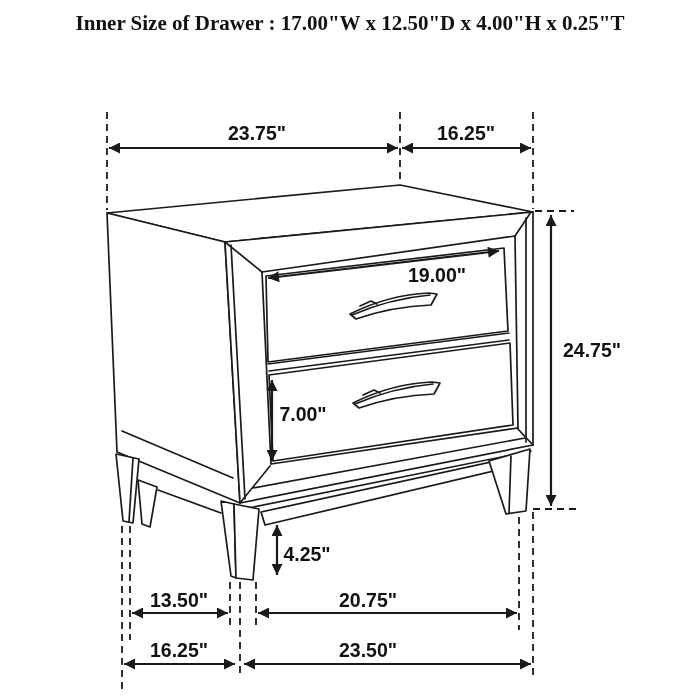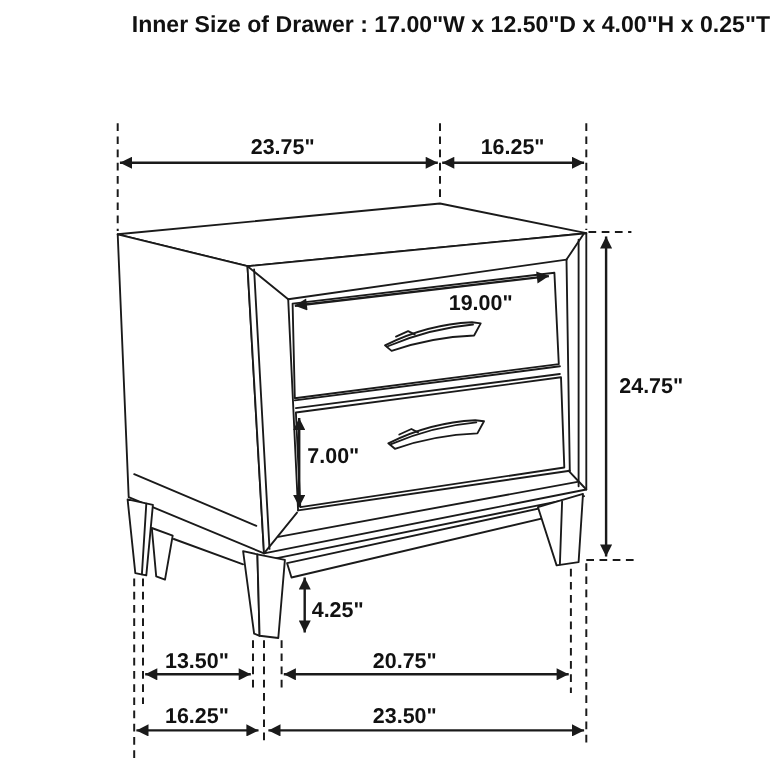--- a/index.html
+++ b/index.html
@@ -5,23 +5,24 @@
   html, body { margin: 0; padding: 0; }
   body {
     width: 700px; height: 700px;
     background: #ffffff;
     font-family: "Liberation Sans", sans-serif;
     overflow: hidden;
   }
   .stage { position: relative; width: 700px; height: 700px; background:#fff; }
   .title {
     position: absolute; top: 11px; left: 0; width: 700px;
-    text-align: right;
+    text-align: center;
     font-size: 21px; font-weight: bold; color: #111;
     white-space: nowrap;
+    font-family: Liberation Serif, serif;
   }
   svg.drawing { position: absolute; left: 0; top: 0; }
   .furn { stroke: #1a1a1a; stroke-width: 1.7; fill: none; stroke-linejoin: round; stroke-linecap: round; }
   .furn-fill { stroke: #1a1a1a; stroke-width: 1.7; fill: #ffffff; stroke-linejoin: round; }
   .ext { stroke: #1a1a1a; stroke-width: 1.8; fill: none; stroke-dasharray: 7 5; }
   .dim { stroke: #1a1a1a; stroke-width: 2.2; fill: none; }
   .dim-label {
     font-family: "Liberation Sans", sans-serif;
     font-size: 19.5px; font-weight: bold; fill: #111;
   }

